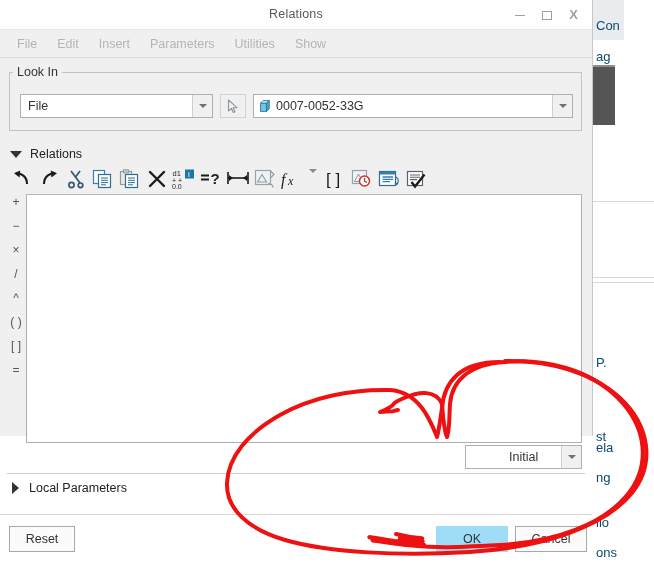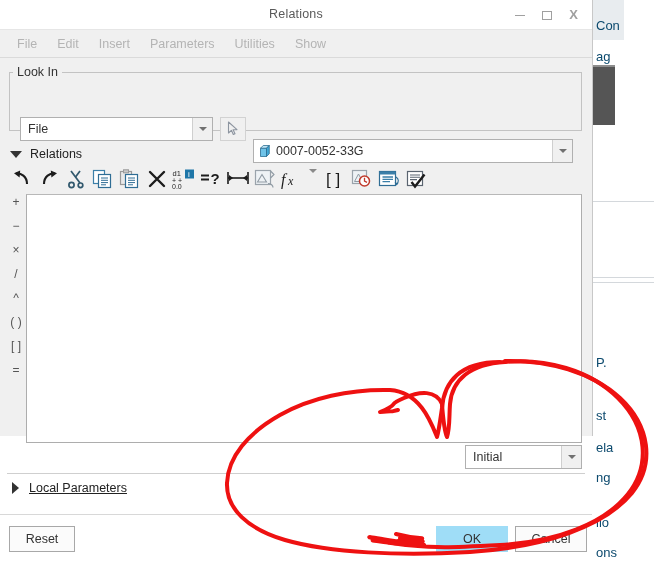--- a/index.html
+++ b/index.html
@@ -199,21 +199,20 @@
     background: #f0f0f0;
     border: 1px solid #d2d2d2;
     box-sizing: border-box;
     display: flex;
     align-items: center;
     justify-content: center;
   }
   #look-in-object-combo {
     width: 320px;
     margin-left: 7px;
-    margin-top: 45px;
   }
   .cube-icon {
     display: inline-block;
     width: 13px; height: 12px;
     margin-left: 6px;
     margin-right: 3px;
     vertical-align: middle;
   }
 
   
@@ -290,20 +289,21 @@
     border-top-color: #b8b8b8;
     box-sizing: border-box;
   }
 
   
   #initial-combo {
     position: absolute;
     left: 465px;
     top: 445px;
     width: 117px;
+    padding-left: 36px;
   }
 
   
   #separator-1 {
     position: absolute;
     left: 7px;
     top: 473px;
     width: 578px;
     height: 2px;
     border-top: 1px solid #cfcfcf;
@@ -311,21 +311,21 @@
     box-sizing: border-box;
   }
   #local-parameters-header {
     position: absolute;
     left: 12px;
     top: 481px;
     display: flex;
     align-items: center;
     gap: 10px;
   }
-  #local-parameters-label { font-size: 12.5px; color: #222; text-decoration: underline; }
+  #local-parameters-label { font-size: 12.5px; color: #222; }
 
   #separator-2 {
     position: absolute;
     left: 0px;
     top: 514px;
     width: 592px;
     height: 1px;
     background: #d8d8d8;
   }
 
@@ -362,21 +362,21 @@
   <div class="bg-panel-light" style="top:41px;height:23px;background:#ffffff;"></div>
   <div class="bg-dark-block-top"></div>
   <div class="bg-dark-block"></div>
   <div class="bg-hline" style="top:201px;"></div>
   <div class="bg-hline" style="top:277px;"></div>
   <div class="bg-hline" style="top:282px;"></div>
 
   <div class="bg-text" style="top:18px;">Con</div>
   <div class="bg-text" style="top:49px;">ag</div>
   <div class="bg-text" style="top:355px;">P.</div>
-  <div class="bg-text" style="top:408px;">st</div>
+  <div class="bg-text" style="top:429px;">st</div>
   <div class="bg-text" style="top:440px;">ela</div>
   <div class="bg-text" style="top:470px;">ng</div>
   <div class="bg-text" style="top:515px;">llo</div>
   <div class="bg-text" style="top:545px;">ons</div>
 </div>
 
 <div id="relations-dialog">
 
   <div id="title-bar">
     <div id="window-title">Relations</div>

